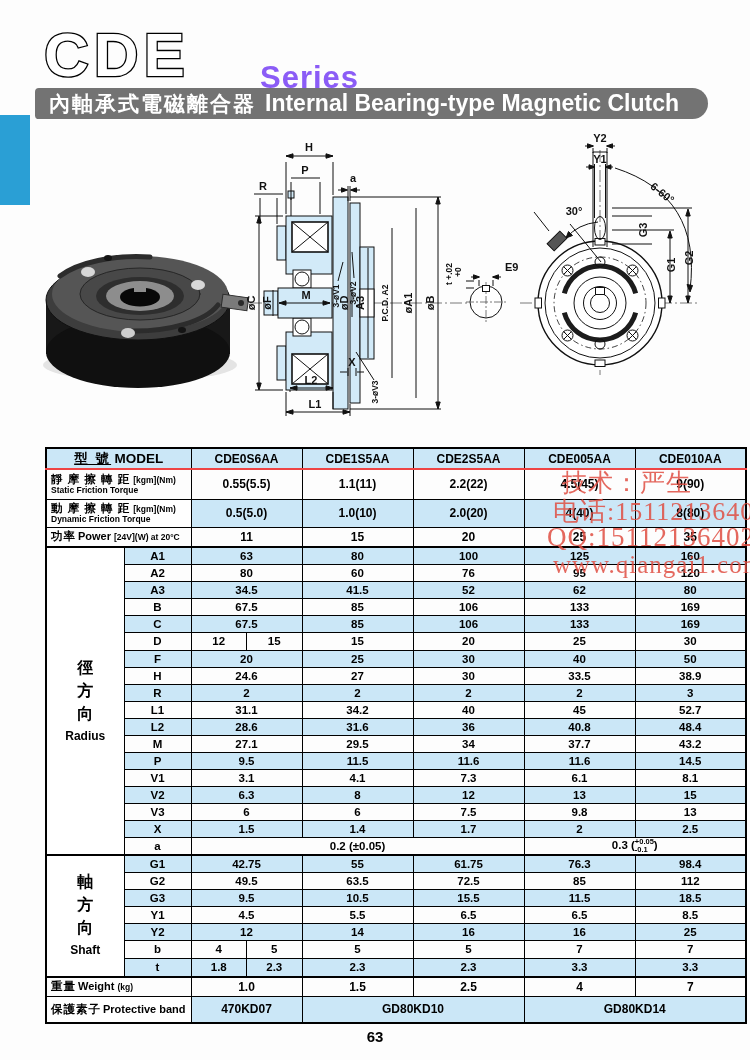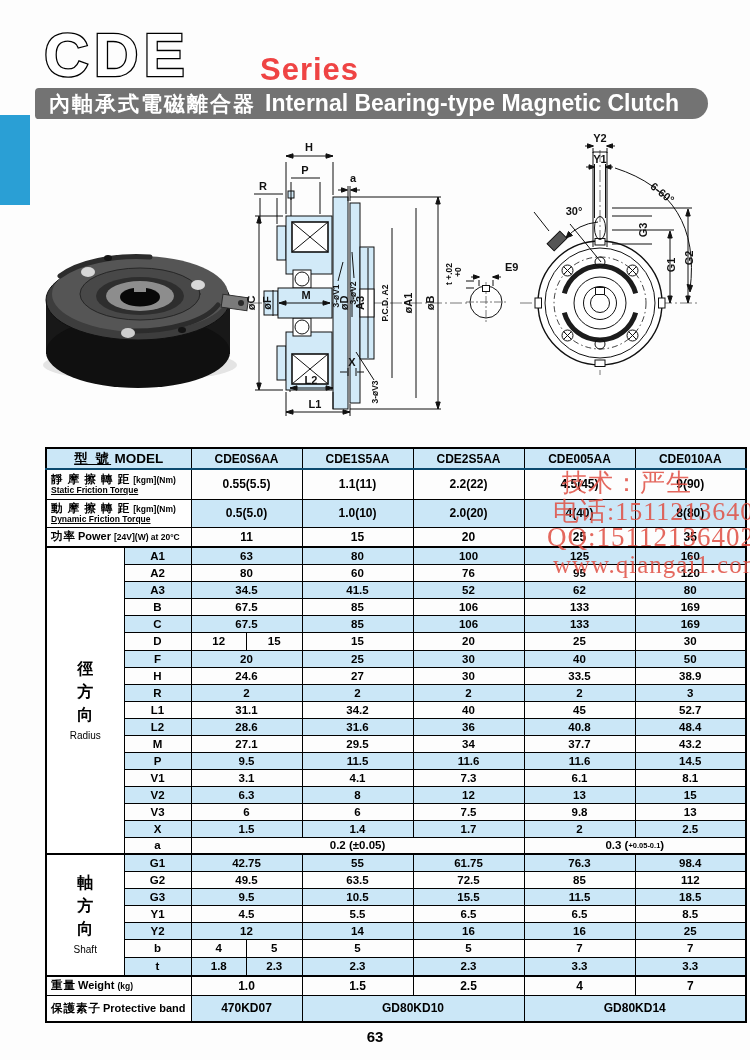--- a/index.html
+++ b/index.html
@@ -1,57 +1,57 @@
 <!DOCTYPE html>
 <html><head>
 <meta charset="utf-8">
 <style>
   html,body{margin:0;padding:0;background:#e8e8e8;}
   .page{position:relative;width:750px;height:1060px;background:#fdfdfd;overflow:hidden;
         font-family:"Liberation Sans",sans-serif;color:#000;}
   
   .title-svg{position:absolute;left:40px;top:18px;}
-  .series-label{position:absolute;left:260px;top:52px;font-size:31px;font-weight:700;color:#ef4444;letter-spacing:1px;}
+  .series-label{position:absolute;left:260px;top:60px;font-size:31px;font-weight:700;color:#8b5cf6;letter-spacing:1px;}
   .banner{position:absolute;left:35px;top:88px;width:673px;height:31px;background:#737373;
           border-radius:4px 16px 16px 4px;display:flex;align-items:center;padding-left:14px;
           box-sizing:border-box;gap:9px;}
   .banner-zh{color:#fff;font-weight:800;font-size:21px;letter-spacing:2px;white-space:nowrap;}
   .banner-en{color:#fff;font-weight:800;font-size:23px;white-space:nowrap;}
   .left-tab{position:absolute;left:0;top:115px;width:30px;height:90px;background:#2a9fd5;}
   
   .figs{position:absolute;left:0;top:118px;width:750px;height:322px;}
   .figs text{font-family:"Liberation Sans",sans-serif;font-size:11px;font-weight:700;fill:#111;}
   .figs text.sm{font-size:8.5px;}
   
   .spec-table{position:absolute;left:45px;top:447px;width:700px;border-collapse:collapse;
               table-layout:fixed;border:2px solid #000;}
   .spec-table td{border:1px solid #000;text-align:center;vertical-align:middle;
                  font-size:12px;font-weight:700;padding:0;overflow:hidden;}
   tr.bg td{background:#cbe7f7;}
   tr.bg td.grp, tr.bg td.white{background:#fff;}
-  .r-head{height:21px;} .r-head td{border-bottom:2px solid #0c4a6e;margin-top:12px;}
+  .r-head{height:21px;} .r-head td{border-bottom:2px solid #ef4444;margin-top:12px;}
   .r-spec{height:30px;} .r-spec2{height:28px;} .r-pow{height:20px;}
   .dim{height:17px;} .dim td{font-size:11.5px;}
   .r-wt{height:20px;} .r-pt{height:26px;margin-left:19px;}
   tr.bt2 td{border-top:2px solid #000;}
   td.lbl{text-align:left;padding:1px 4px;line-height:1.05;}
   .mh-zh{font-size:13.5px;font-weight:800;text-decoration:underline;letter-spacing:2px;}
   .mh-en{font-size:13.5px;font-weight:800;}
   .zh{font-size:11.5px;font-weight:800;letter-spacing:1px;}
   .unit{font-size:8.5px;font-weight:700;margin-left:3px;}
-  .en{display:block;font-size:8.5px;font-weight:700;margin-top:0px;text-decoration:underline;}
+  .en{display:block;font-size:8.5px;font-weight:700;margin-top:0px;}
   .inline-en{font-size:11px;font-weight:700;margin-left:2px;}
   td.grp{background:#fff;}
   .gwrap{display:flex;flex-direction:column;align-items:center;justify-content:center;gap:7px;}
   .gch{font-size:16px;font-weight:800;line-height:1;}
-  .gen{font-size:10px;font-weight:400;}
+  .gen{font-size:12px;font-weight:700;}
   .splitwrap{display:flex;height:17px;align-items:stretch;}
   .splitwrap span{flex:1;display:flex;align-items:center;justify-content:center;}
   .splitwrap span:first-child{border-right:1px solid #000;}
-  .tol{display:inline-flex;flex-direction:row;font-size:7.5px;line-height:1.1;
+  .tol{display:inline-flex;flex-direction:column;font-size:7.5px;line-height:1.1;
        vertical-align:middle;font-weight:700;text-align:left;justify-content:center;}
   
   .wm{position:absolute;z-index:6;color:rgba(223,77,66,0.85);font-family:"Liberation Serif",serif;
       letter-spacing:1px;white-space:nowrap;pointer-events:none;}
   .wm1{left:562px;top:466px;font-size:25px;}
   .wm2{left:553px;top:494px;font-size:26px;}
   .wm3{left:547px;top:522px;font-size:27px;}
   .wm4{left:553px;top:551px;font-size:25px;}
   .pgnum{position:absolute;left:0;top:1028px;width:750px;text-align:center;
          font-size:15px;font-weight:700;}

